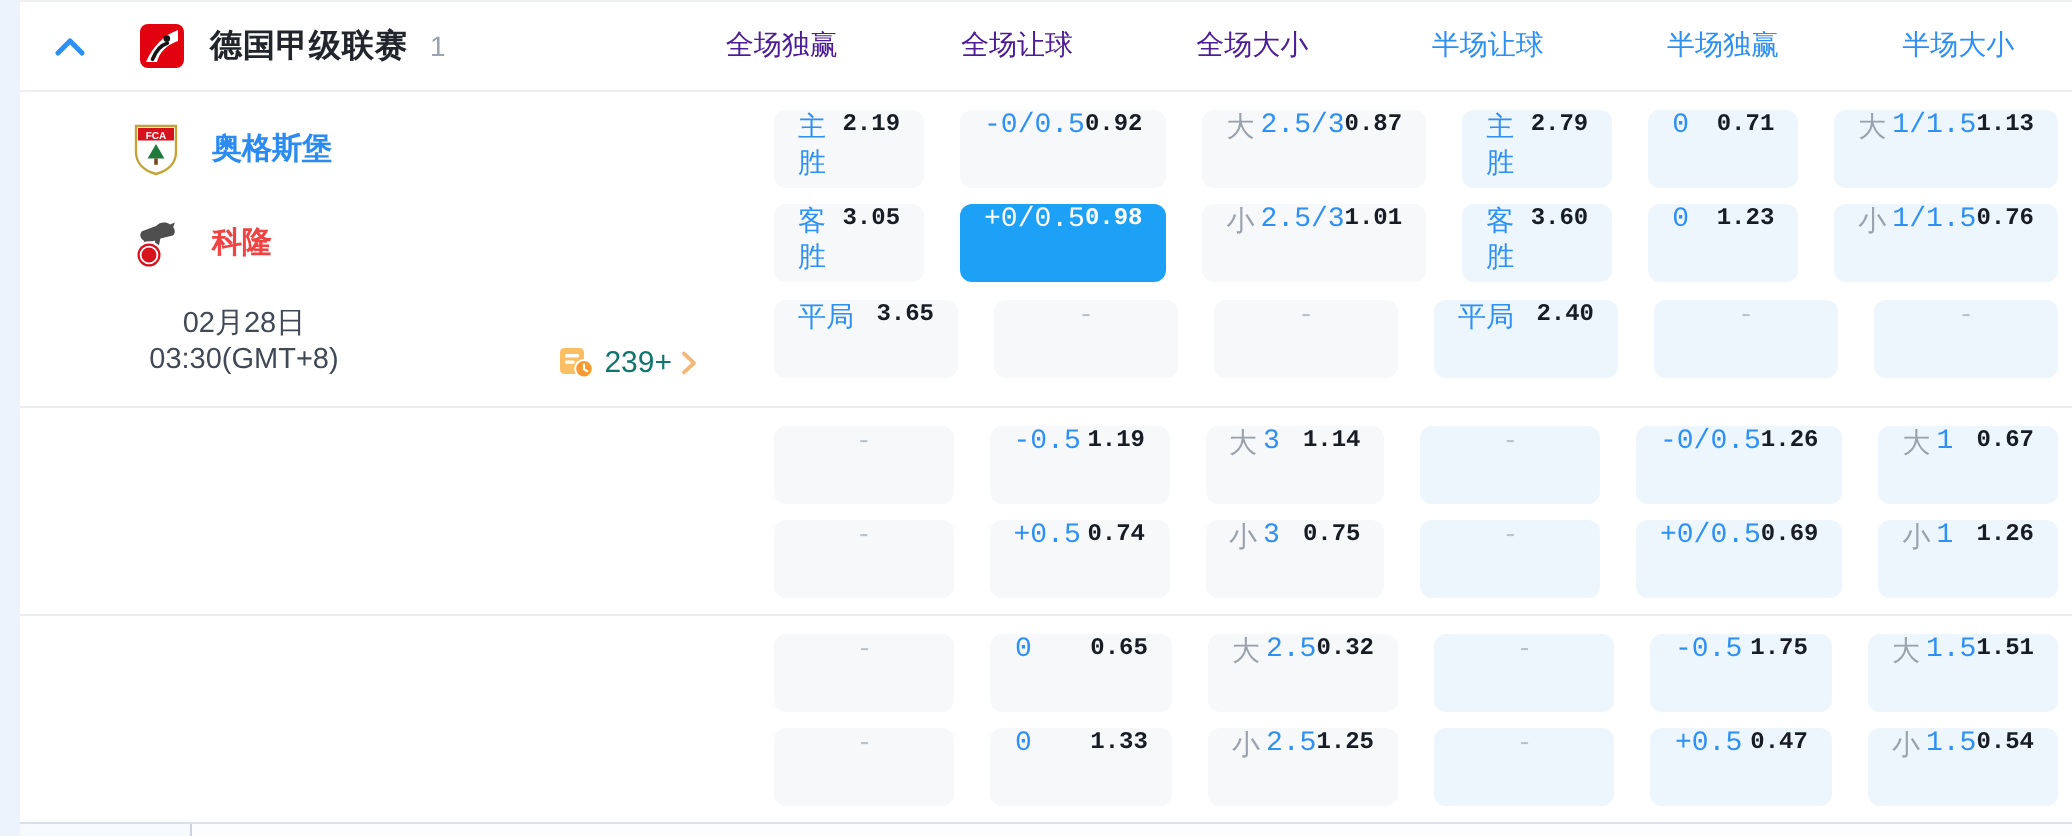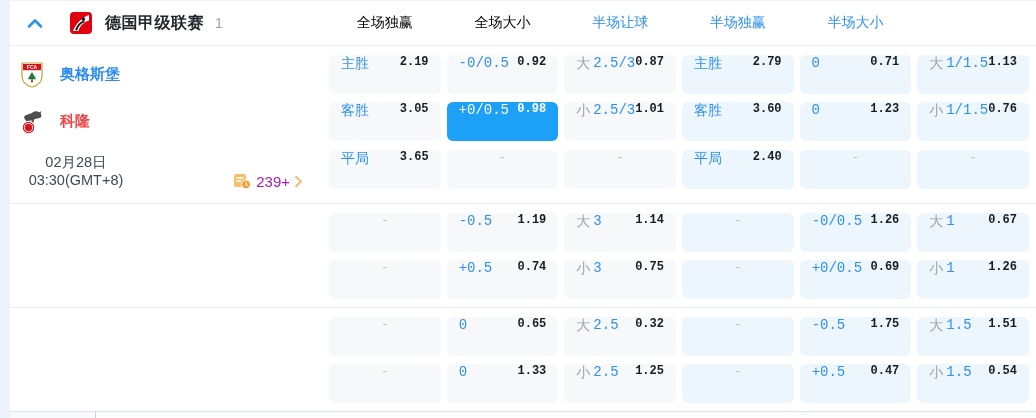--- a/index.html
+++ b/index.html
@@ -3,49 +3,49 @@
 <meta charset="utf-8">
 <style>
   * { margin:0; padding:0; box-sizing:border-box; }
   html,body { width:1036px; height:418px; overflow:hidden; background:#fff;
     font-family:"Liberation Sans", sans-serif; }
   .page { position:relative; width:1036px; height:418px; display:flex; }
   .gutter { width:10px; height:418px; background:#ecf3fc; flex:none; }
   .main { flex:1; width:1026px; border-top:1px solid #eef0f3; }
 
   
-  .grid { display:grid; grid-template-columns:313px repeat(6,1fr); column-gap:6px; padding-right:7px; }
+  .grid { display:grid; grid-template-columns:313px repeat(6,1fr); column-gap:18px; padding-right:7px; }
 
   
   .header { height:45px; align-items:center; border-bottom:1px solid #eceef1; background:#fff; }
   .league-info { display:flex; align-items:center; padding-left:17px; }
   .chev-up { margin-right:27px; display:flex; }
   .league-logo { margin-right:13px; display:flex; }
   .league-name { font-size:16px; font-weight:bold; color:#22262c; letter-spacing:.5px; }
   .match-count { margin-left:11px; font-size:14px; color:#9aa2ae; }
   .col-head { text-align:center; font-size:14px; }
-  .col-head.ft { color:#000000; }
+  .col-head.ft { color:#4c1d95; }
   .col-head.ht { color:#2e90f3; }
 
   
   .section { padding-top:9px; border-bottom:1px solid #e9ecf0; }
   .section.s1 { padding-bottom:5px; }
   .section.s3 { border-bottom:1px solid #dbe0e9; }
-  .row { margin-bottom:8px; align-items:center; }
+  .row { margin-bottom:8px; align-items:center;padding-left:46px; }
 
   
   .team-cell { display:flex; align-items:center; padding-left:10px; height:39px; }
   .team-logo { width:26px; height:26px; margin-right:14px; display:flex; flex:none; }
   .team-name { font-size:15px; font-weight:bold; }
   .team-name.home { color:#2b8bf2; }
   .team-name.away { color:#ef4444; }
   .time-cell { display:flex; align-items:flex-end; height:41px; }
   .time-block { width:132px; text-align:center; font-size:14.5px; color:#414956; line-height:1.28; }
   .more-badge { margin-left:auto; margin-right:20px; display:flex; align-items:center; cursor:pointer; }
-  .more-badge .cnt { color:#a21caf; font-size:15px; margin:0 4px 0 5px; }
+  .more-badge .cnt { color:#0f766e; font-size:15px; margin:0 4px 0 5px; }
   .info-cell { height:39px; }
 
   
   .odds-cell { height:39px; border-radius:6px; background:#f6f8fa; display:flex;
     padding:0 12px; cursor:pointer;font-family:Liberation Mono, monospace; }
   .odds-cell.ht { background:#edf5fd; }
   .odds-cell .pfx { font-size:14px; color:#9aa2ae; margin-right:3px; }
   .odds-cell .lbl { font-size:14px; color:#2e90f3; }
   .odds-cell .val { margin-left:auto; font-size:12px; font-weight:bold; color:#181d25; }
   .odds-cell.hl { background:#1da1f6; }
@@ -78,20 +78,21 @@
             <rect width="22" height="22" rx="4" fill="#e2010f"></rect>
             <path d="M3 19 C6.5 11 12 5.5 19 3 L19 8.5 C13 10.5 9.5 14.5 8.5 19 Z" fill="#fff"></path>
             <circle cx="13.4" cy="7.3" r="1.7" fill="#161616"></circle>
             <path d="M6.3 17.6 C8.2 12.6 10.4 10.6 13.6 9.6" stroke="#161616" stroke-width="1.9" fill="none" stroke-linecap="round"></path>
           </svg>
         </span>
         <span class="league-name">德国甲级联赛</span>
         <span class="match-count">1</span>
       </div>
       <div class="col-head ft">全场独赢</div>
+      <div class="col-head ft">全场让球</div>
       <div class="col-head ft">全场大小</div>
       <div class="col-head ht">半场让球</div>
       <div class="col-head ht">半场独赢</div>
       <div class="col-head ht">半场大小</div>
     </div>
 
     <div class="section s1">
 
       <div class="grid row">
         <div class="team-cell">

